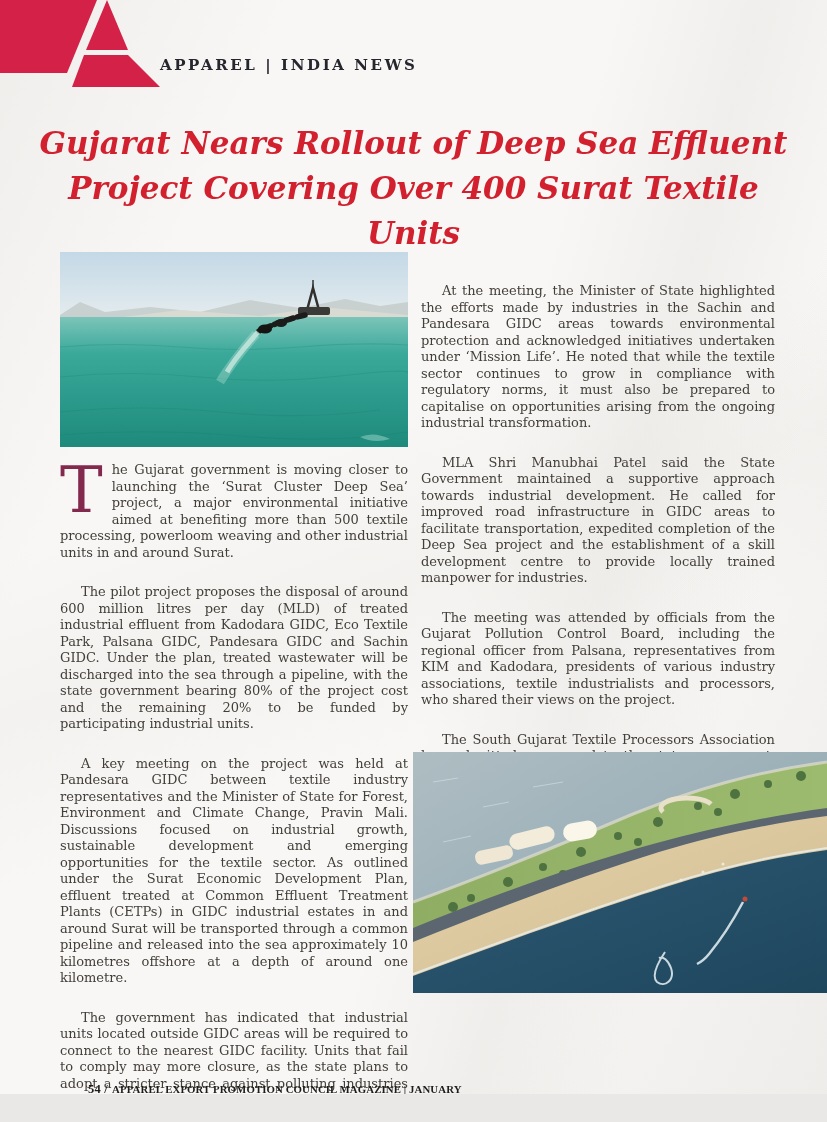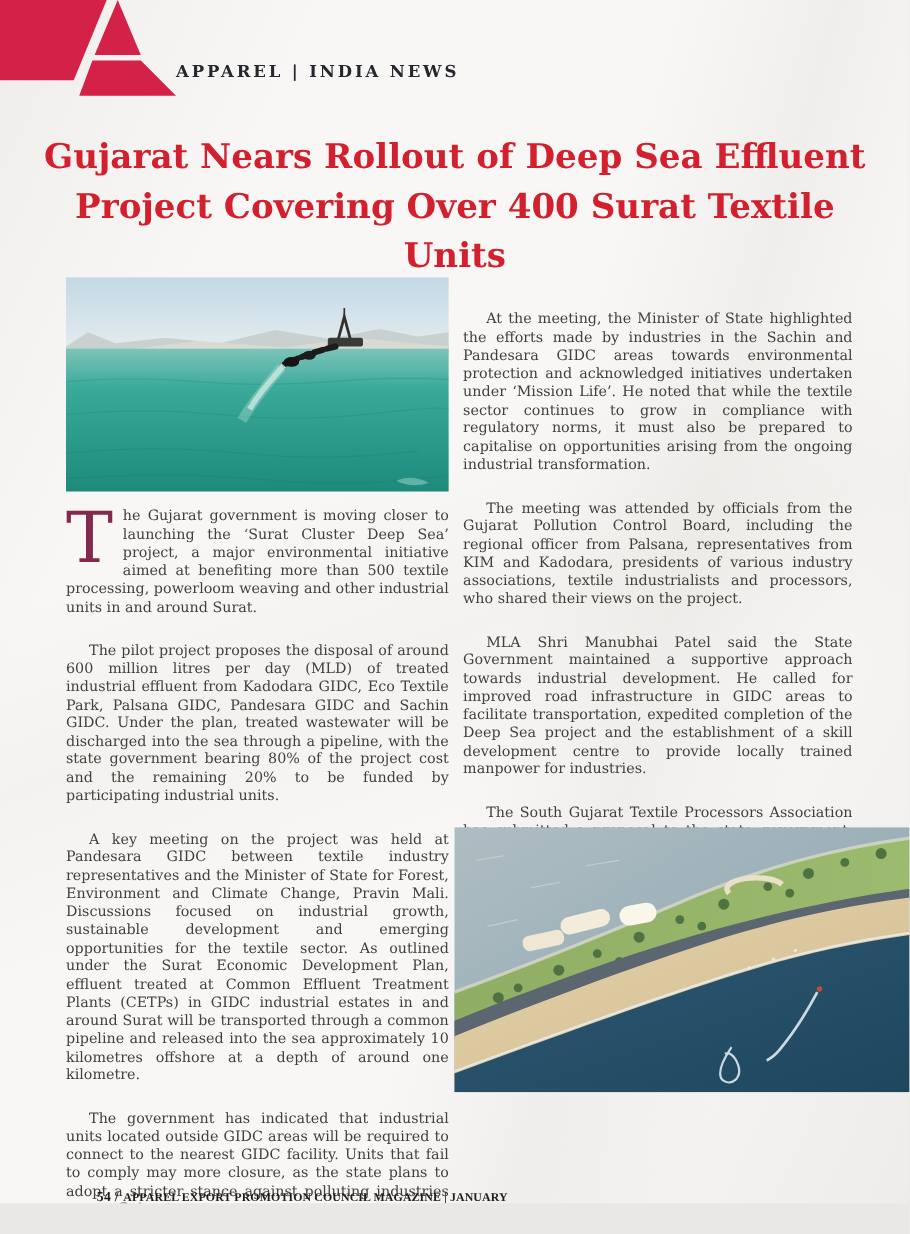--- a/index.html
+++ b/index.html
@@ -29,21 +29,21 @@
     font-family:"DejaVu Serif", serif;
     font-weight:700; font-size:15px; letter-spacing:2.6px;
     color:#26262e;
   }
 
   
   .headline {
     position:absolute; left:28px; right:28px; top:121px;
     text-align:center;
     font-family:"DejaVu Serif", serif;
-    font-weight:700;
+    font-style:italic; font-weight:700;
     font-size:31px; line-height:45px;
     color:#d2202e;
   }
 
   
   .col { position:absolute; text-align:justify; color:#423e39;
          font-size:13px; line-height:16.5px; }
   .col p { margin:15px 0 23px 0; text-indent:21px; }
   .col-left  { left:60px;  top:252px; width:348px; }
   .col-right { left:421px; top:268px; width:354px; }
@@ -133,22 +133,22 @@
     </figure>
 
     <p class="lead"><span class="dropcap">T</span><span>he Gujarat government is moving closer to launching the ‘Surat Cluster Deep Sea’ project, a major environmental initiative aimed at benefiting more than 500 textile processing, powerloom weaving and other industrial units in and around Surat.</span></p>
     <p>The pilot project proposes the disposal of around 600 million litres per day (MLD) of treated industrial effluent from Kadodara GIDC, Eco Textile Park, Palsana GIDC, Pandesara GIDC and Sachin GIDC. Under the plan, treated wastewater will be discharged into the sea through a pipeline, with the state government bearing 80% of the project cost and the remaining 20% to be funded by participating industrial units.</p>
     <p>A key meeting on the project was held at Pandesara GIDC between textile industry representatives and the Minister of State for Forest, Environment and Climate Change, Pravin Mali. Discussions focused on industrial growth, sustainable development and emerging opportunities for the textile sector. As outlined under the Surat Economic Development Plan, effluent treated at Common Effluent Treatment Plants (CETPs) in GIDC industrial estates in and around Surat will be transported through a common pipeline and released into the sea approximately 10 kilometres offshore at a depth of around one kilometre.</p>
     <p>The government has indicated that industrial units located outside GIDC areas will be required to connect to the nearest GIDC facility. Units that fail to comply may more closure, as the state plans to adopt a stricter stance against polluting industries across Gujarat.</p>
   </div>
 
   <div class="col col-right">
     <p>At the meeting, the Minister of State highlighted the efforts made by industries in the Sachin and Pandesara GIDC areas towards environmental protection and acknowledged initiatives undertaken under ‘Mission Life’. He noted that while the textile sector continues to grow in compliance with regulatory norms, it must also be prepared to capitalise on opportunities arising from the ongoing industrial transformation.</p>
+    <p>MLA Shri Manubhai Patel said the State Government maintained a supportive approach towards industrial development. He called for improved road infrastructure in GIDC areas to facilitate transportation, expedited completion of the Deep Sea project and the establishment of a skill development centre to provide locally trained manpower for industries.</p>
     <p>The meeting was attended by officials from the Gujarat Pollution Control Board, including the regional officer from Palsana, representatives from KIM and Kadodara, presidents of various industry associations, textile industrialists and processors, who shared their views on the project.</p>
-    <p>MLA Shri Manubhai Patel said the State Government maintained a supportive approach towards industrial development. He called for improved road infrastructure in GIDC areas to facilitate transportation, expedited completion of the Deep Sea project and the establishment of a skill development centre to provide locally trained manpower for industries.</p>
     <p>The South Gujarat Textile Processors Association has submitted a proposal to the state government, following which the authorities are expected to issue a tender, allowing the project to move into the execution phase.</p>
   </div>
 
   <figure class="render-photo">
     <svg viewBox="0 0 414 241" preserveAspectRatio="none" aria-hidden="true">
       <defs>
         <linearGradient id="haze2" x1="0" y1="0" x2="1" y2="1">
           <stop offset="0" stop-color="#aebdc2"></stop>
             <stop offset="1" stop-color="#8ba4af"></stop>
         </linearGradient>

